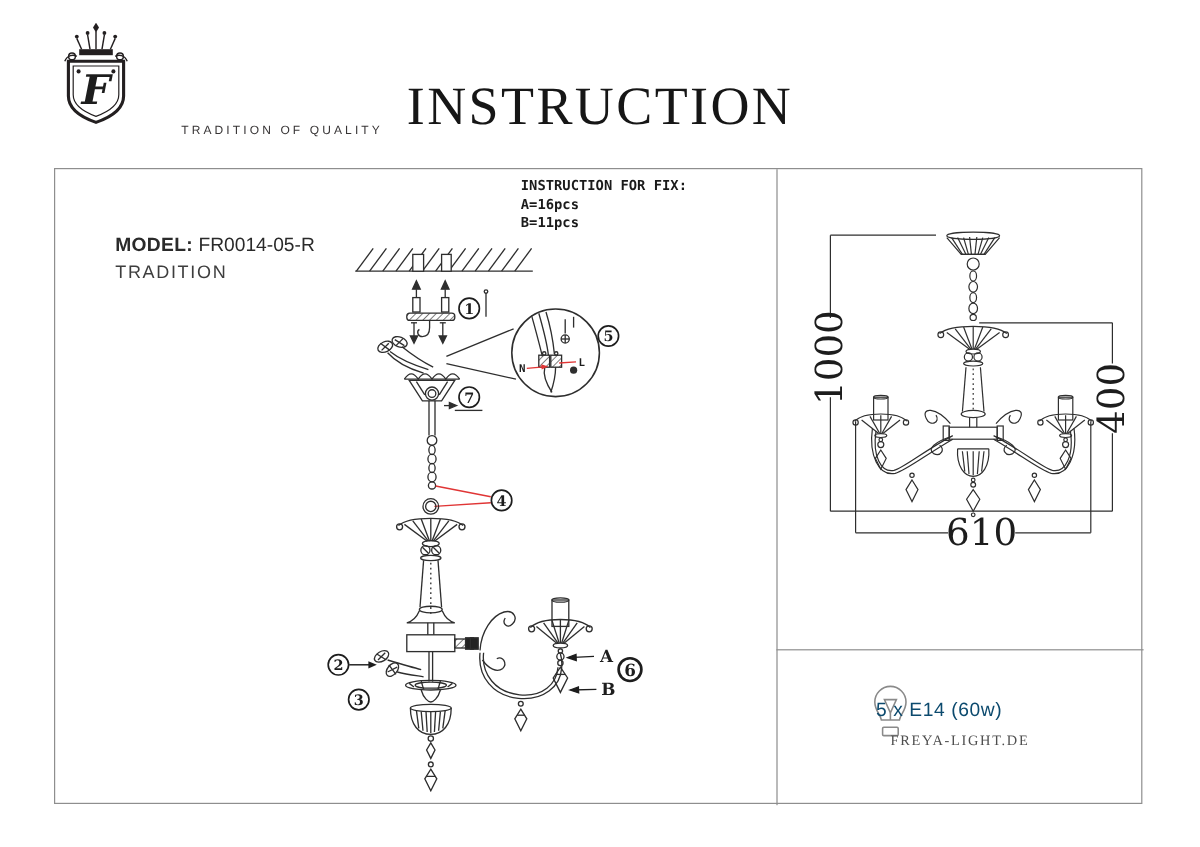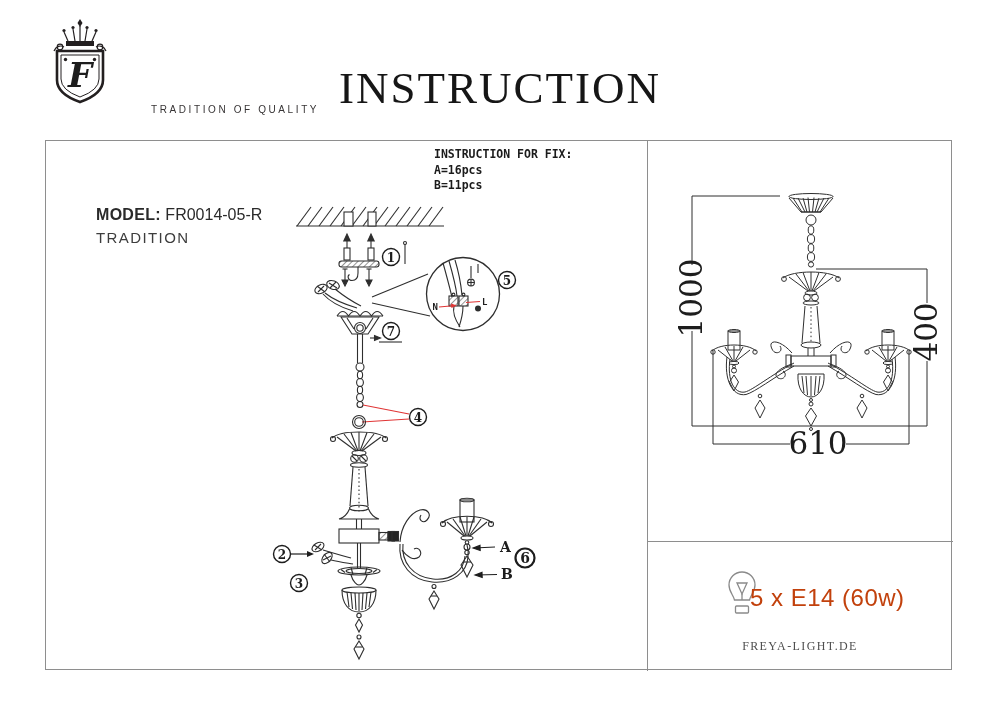--- a/index.html
+++ b/index.html
@@ -17,29 +17,29 @@
                 font-family:"Liberation Serif", serif; font-size:45px; letter-spacing:2px;
                 color:#161616; line-height:1; }
 
   
   .frame { left:45px; top:140px; width:907px; height:530px; border:1px solid #8e8e8e; background:#fff; }
   .div-v { position:absolute; left:601px; top:0; width:1px; height:530px; background:#8e8e8e; }
   .div-h { position:absolute; left:601px; top:400px; width:306px; height:1px; background:#8e8e8e; }
 
   
   .model-block { position:absolute; left:50px; top:52px; line-height:23px; color:#2a2a2a; }
-  .model-line { font-size:16px;margin-top:10px; }
+  .model-line { font-size:16px; }
   .model-label { font-weight:bold; letter-spacing:0.3px; }
   .model-type { font-size:15px; letter-spacing:1.4px; color:#3d3d3d; }
   .fix-block { position:absolute; left:388px; top:6px; font-family:"DejaVu Sans Mono", monospace;
                font-weight:bold; font-size:11.5px; line-height:15.5px; color:#1b1b1b; }
 
   
-  .lamp-spec { position:absolute; left:730px; top:584px; font-size:24px; color:#c2410c; letter-spacing:0.5px;margin-left:20px; }
-  .website { position:absolute; left:700px; top:639px; width:200px; text-align:center;
+  .lamp-spec { position:absolute; left:730px; top:584px; font-size:16px; color:#0c4a6e; letter-spacing:0.5px; }
+  .website { position:absolute; left:700px; top:610px; width:200px; text-align:center;
              font-family:"Liberation Serif", serif; font-size:12px; letter-spacing:1.4px; color:#4e4e4e; }
 
   svg text { font-family:"DejaVu Serif", serif; fill:#1d1d1d; }
   svg .numtxt { font-size:12px; font-weight:bold; }
   svg .dimtxt { font-size:31px; }
   svg .abtxt { font-size:14px; font-weight:bold; }
   svg .nltxt { font-size:9px; font-weight:bold; font-family:"DejaVu Sans Mono", monospace; }
 </style>
 </head>
 <body>

